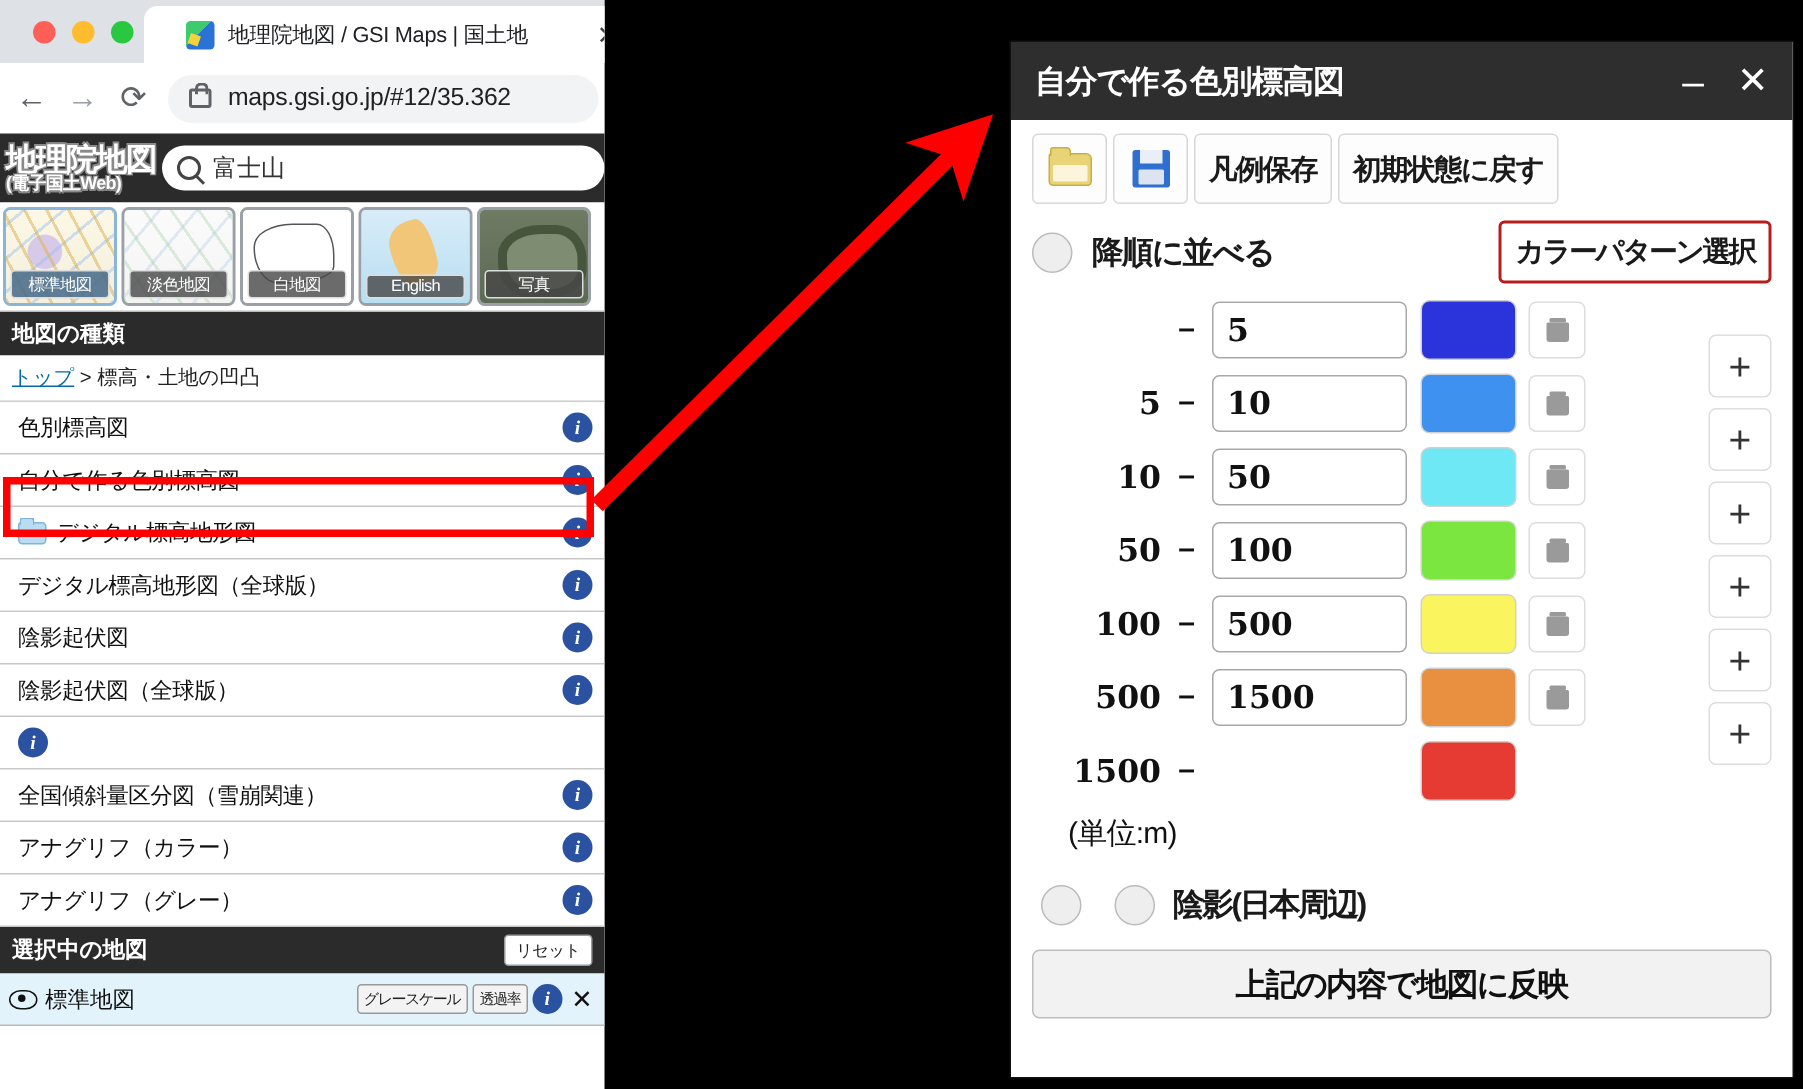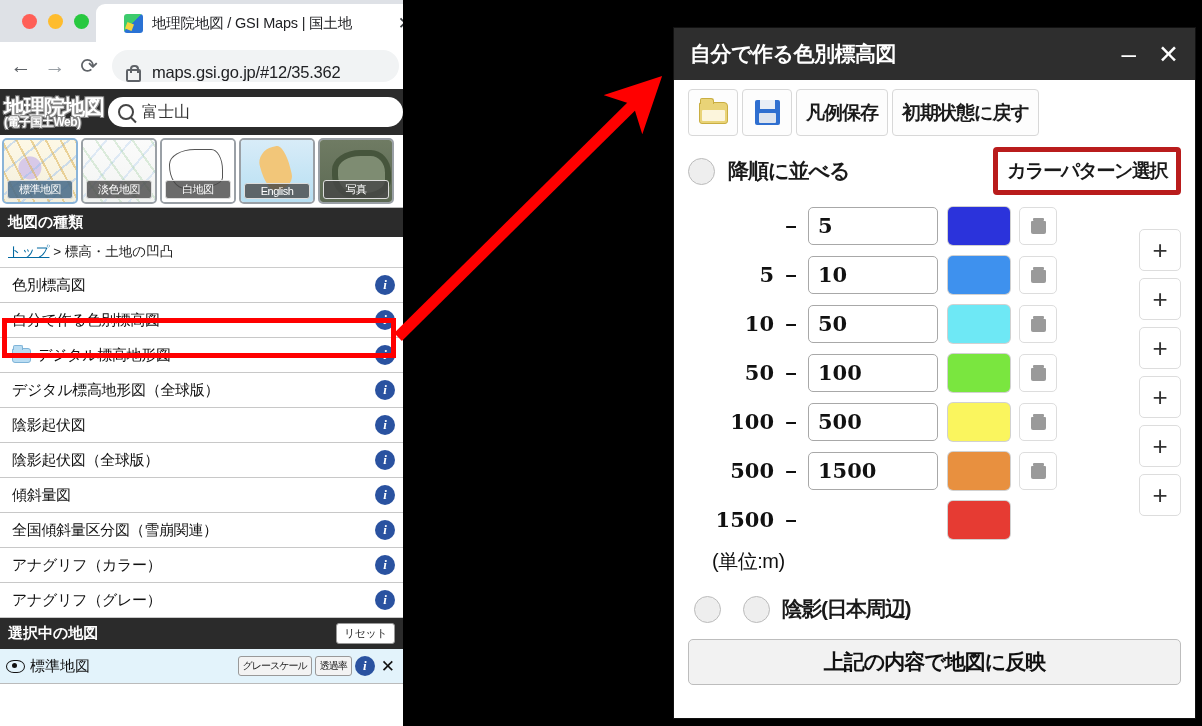--- a/index.html
+++ b/index.html
@@ -24,21 +24,21 @@
   .favicon{width:19px;height:19px;border-radius:3px;flex:0 0 auto;margin:0 9px 0 20px;
            background:linear-gradient(135deg,#3dcb6d 0 45%,#2a72d4 45% 100%);position:relative;overflow:hidden;}
   .favicon:after{content:"";position:absolute;left:2px;top:9px;width:7px;height:7px;background:#f2d33c;transform:rotate(20deg);}
   .tab-title{font-size:14.5px;color:#202124;white-space:nowrap;overflow:hidden;flex:1 1 auto;letter-spacing:-.2px;}
   .tab-x{font-size:17px;color:#3c4043;margin-left:4px;flex:0 0 auto;line-height:1;}
 
   .chrome-toolbar{height:47px;background:#fff;display:flex;align-items:center;padding:0 4px;box-sizing:border-box;}
   .navbtn{width:34px;height:34px;display:flex;align-items:center;justify-content:center;
           font-size:21px;color:#5f6368;flex:0 0 auto;}
   .navbtn.dim{color:#9aa0a6;}
-  .omnibox{flex:1 1 auto;height:32px;background:#f1f3f4;border-radius:16px;display:flex;align-items:flex-end;
+  .omnibox{flex:1 1 auto;height:32px;background:#f1f3f4;border-radius:16px;display:flex;align-items:center;
            padding:0 4px 0 14px;margin-left:6px;box-sizing:border-box;overflow:hidden;}
   .lock{width:11px;height:9px;border:2px solid #5f6368;border-radius:2px;position:relative;margin-right:11px;flex:0 0 auto;}
   .lock:before{content:"";position:absolute;left:2px;top:-6px;width:5px;height:6px;border:2px solid #5f6368;border-bottom:0;border-radius:4px 4px 0 0;}
   .url{font-size:16.5px;color:#202124;white-space:nowrap;letter-spacing:-.2px;}
 
   
   .gsi-head{height:46px;background:#2b2b2b;display:flex;align-items:center;padding-left:4px;}
   .gsi-logo{flex:0 0 auto;color:#fff;line-height:1;margin-right:4px;}
   .gsi-logo .l1{font-size:21px;font-weight:bold;letter-spacing:-1px;
      text-shadow:-1px -1px 0 #8a8a8a,1px -1px 0 #8a8a8a,-1px 1px 0 #8a8a8a,1px 1px 0 #8a8a8a;}
@@ -126,21 +126,21 @@
   .ico-folder:before{content:"";position:absolute;left:0;top:-5px;width:12px;height:5px;background:#e9d377;
       border:1px solid #c9ae42;border-bottom:0;border-radius:2px 3px 0 0;}
   .ico-folder:after{content:"";position:absolute;left:2px;top:7px;right:2px;bottom:2px;background:#fcf5dc;border-radius:1px;}
   .ico-save{width:25px;height:25px;background:#2f6fd0;border-radius:2px;position:relative;}
   .ico-save:before{content:"";position:absolute;left:5px;top:0;width:15px;height:9px;background:#e9eef7;}
   .ico-save:after{content:"";position:absolute;left:4px;bottom:2px;width:17px;height:10px;background:#dde4ef;border-radius:1px;}
 
   .opt-row{display:flex;align-items:center;margin-bottom:10px;}
   .radio{width:25px;height:25px;border-radius:50%;background:#eee;border:1px solid #bbb;flex:0 0 auto;}
   .opt-row .lab{font-size:21px;color:#1a1a1a;margin-left:13px;font-weight:bold;letter-spacing:-1px;}
-  .pattern-sel{margin-left:auto;border:5px solid #b91c1c;border-radius:4px;background:#fff;
+  .pattern-sel{margin-left:auto;border:2px solid #b91c1c;border-radius:4px;background:#fff;
        font-size:19px;padding:6px 9px;color:#1a1a1a;letter-spacing:-1.5px;font-weight:bold;}
 
   .legend{position:relative;margin-top:6px;}
   .lrow{display:flex;align-items:center;height:41px;margin-bottom:8px;}
   .lo{width:86px;text-align:right;font-size:21px;color:#111;font-weight:bold;
       font-family:"DejaVu Serif","Liberation Serif",serif;}
   .dash{width:34px;text-align:center;font-size:20px;color:#111;font-weight:bold;}
   .num-in{width:130px;height:38px;border:1px solid #a8a8a8;border-radius:5px;background:#fff;
       font-size:21px;color:#111;padding:0 9px;box-sizing:border-box;display:flex;align-items:center;
       font-family:"DejaVu Serif","Liberation Serif",serif;font-weight:bold;}
@@ -259,21 +259,20 @@
         </div>
         <div class="mrow">
           <span class="lbl">陰影起伏図</span>
           <span class="info-ico">i</span>
         </div>
         <div class="mrow">
           <span class="lbl">陰影起伏図（全球版）</span>
           <span class="info-ico">i</span>
         </div>
         <div class="mrow">
-          <span class="lbl">傾斜量図</span>
           <span class="info-ico">i</span>
         </div>
         <div class="mrow">
           <span class="lbl">全国傾斜量区分図（雪崩関連）</span>
           <span class="info-ico">i</span>
         </div>
         <div class="mrow">
           <span class="lbl">アナグリフ（カラー）</span>
           <span class="info-ico">i</span>
         </div>

